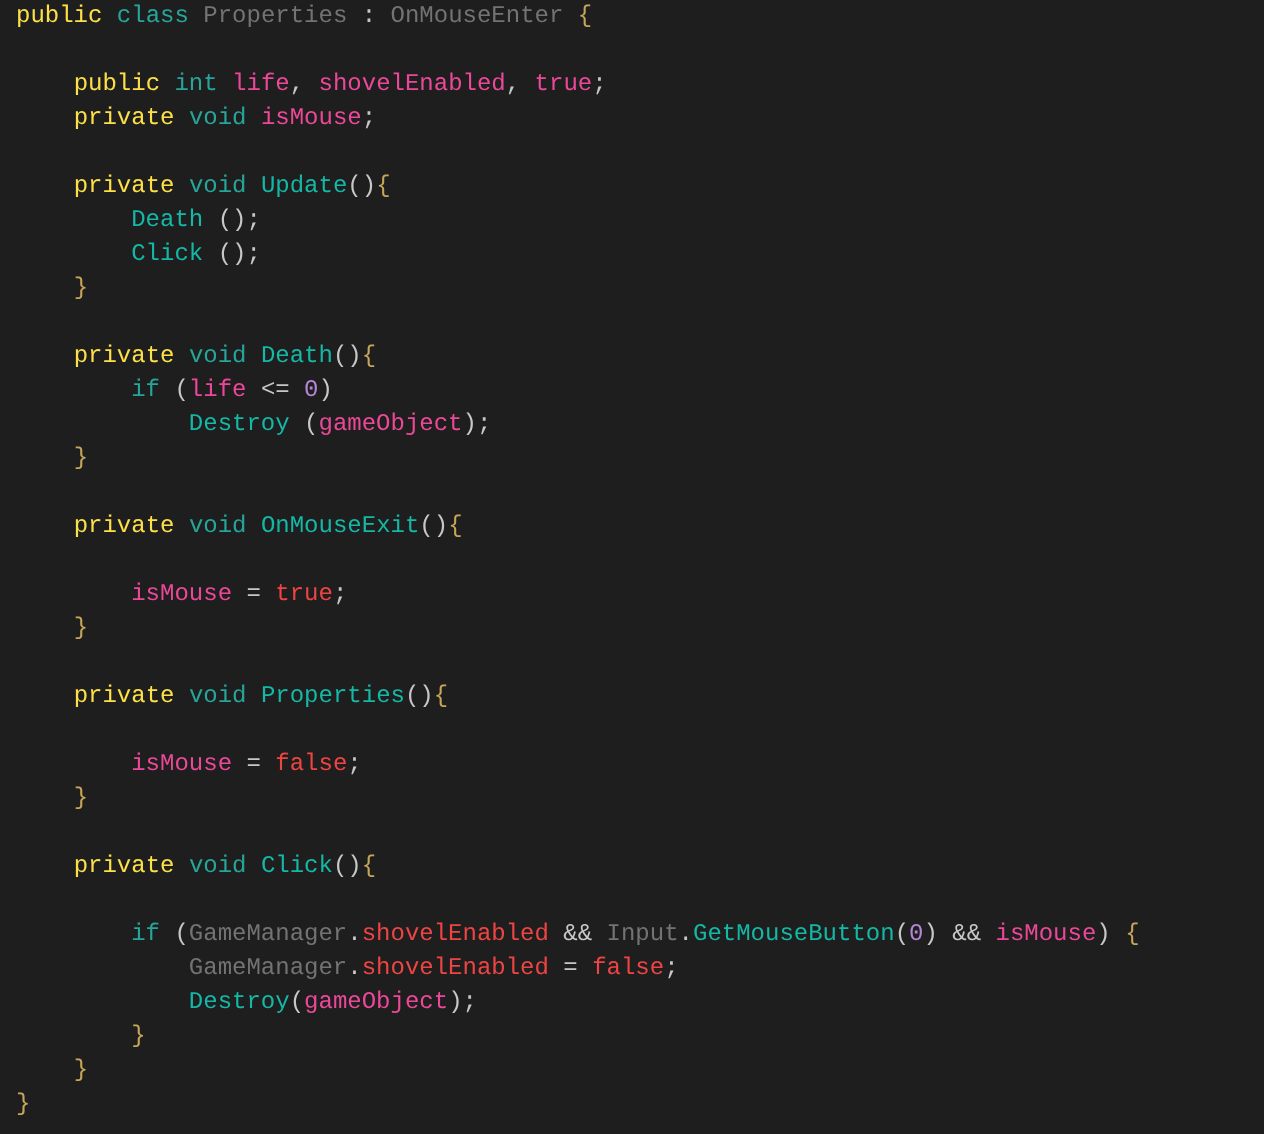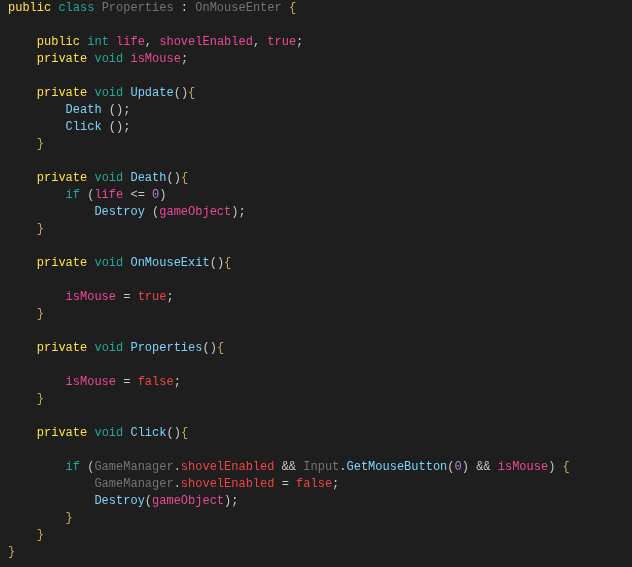--- a/index.html
+++ b/index.html
@@ -15,21 +15,21 @@
     padding: 0 0 0 8px;
     font-family: Consolas, "Courier New", monospace;
     font-size: 12px;
     line-height: 17px;
     color: #d4d4d4;
     white-space: pre;
   }
   .k1 { color: #fde047; }   
   .k2 { color: #26a69a; }   
   .cls { color: #737373; }  
-  .fn { color: #7dd3fc; }   
+  .fn { color: #14b8a6; }   
   .id { color: #ec4899; }   
   .p  { color: #c7c7c7; }   
   .br { color: #c7a65a; }   
   .cy { color: #ef4444; }   
   .num{ color: #b686d6; }   
 </style>
 </head>
 <body>
 
 <pre class="code"><span><span class="k1">public</span> <span class="k2">class</span> <span class="cls">Properties</span> <span class="p">:</span> <span class="cls">OnMouseEnter</span> <span class="br">{</span></span>

